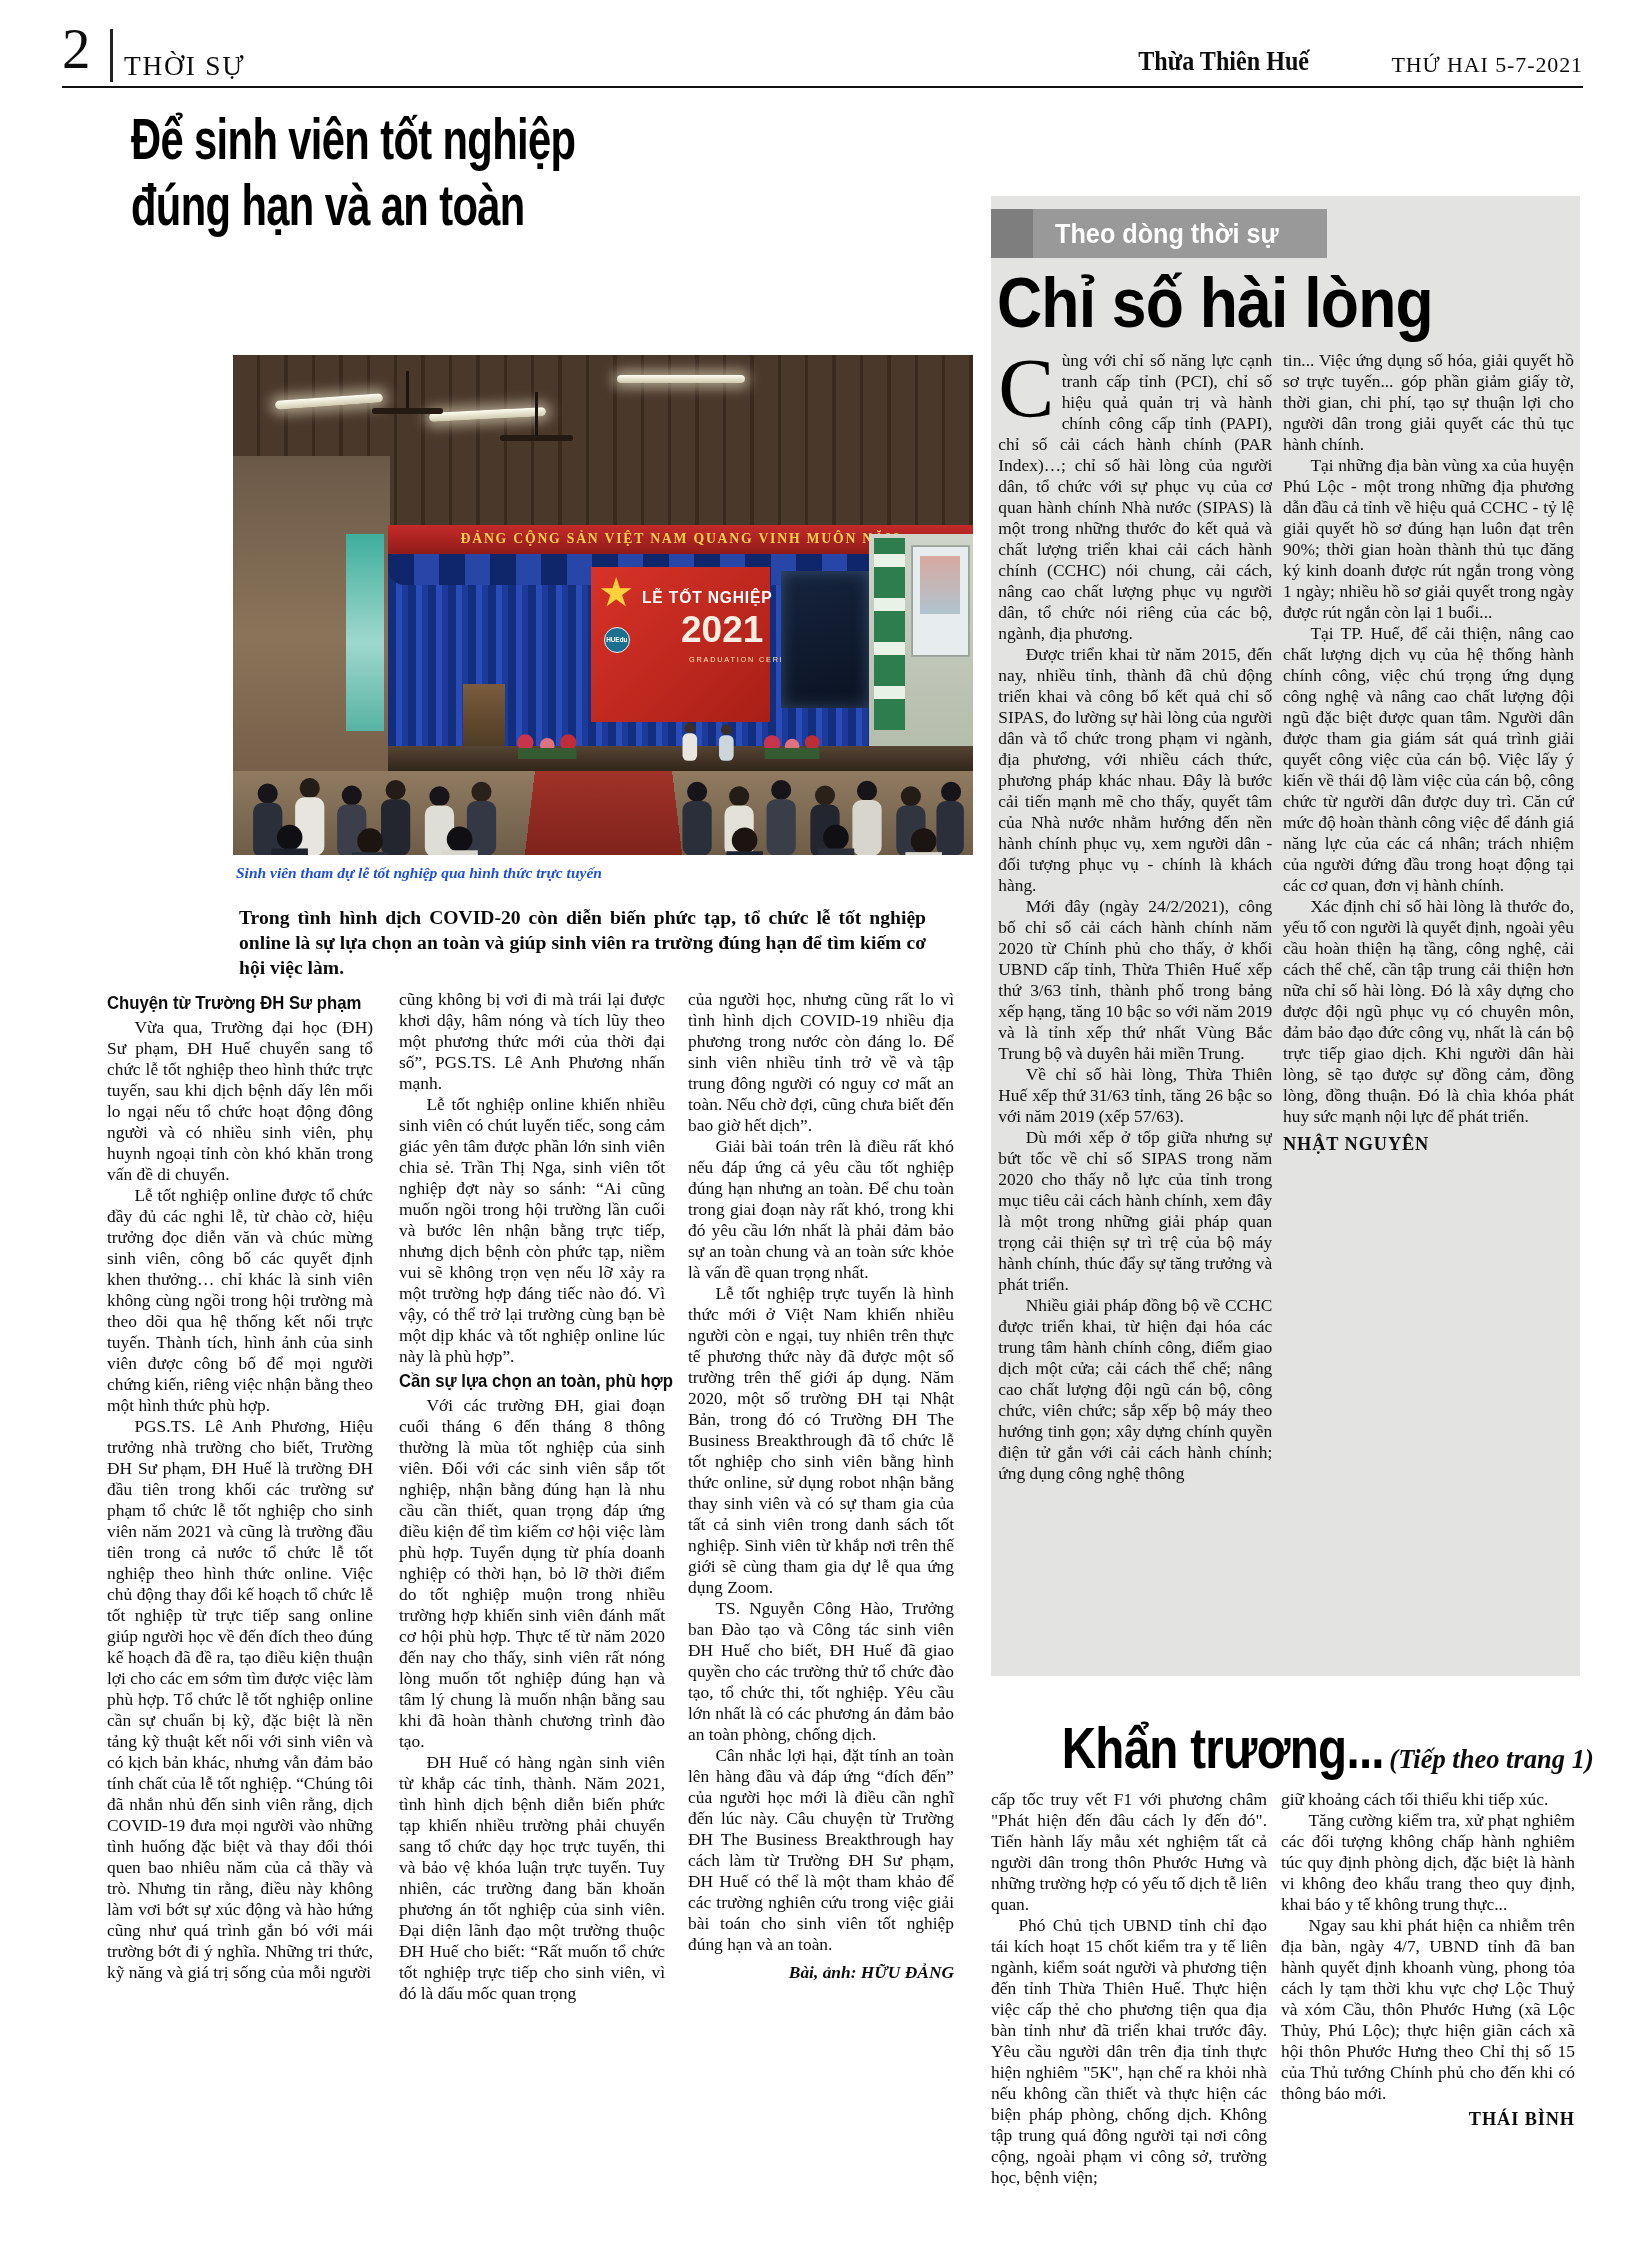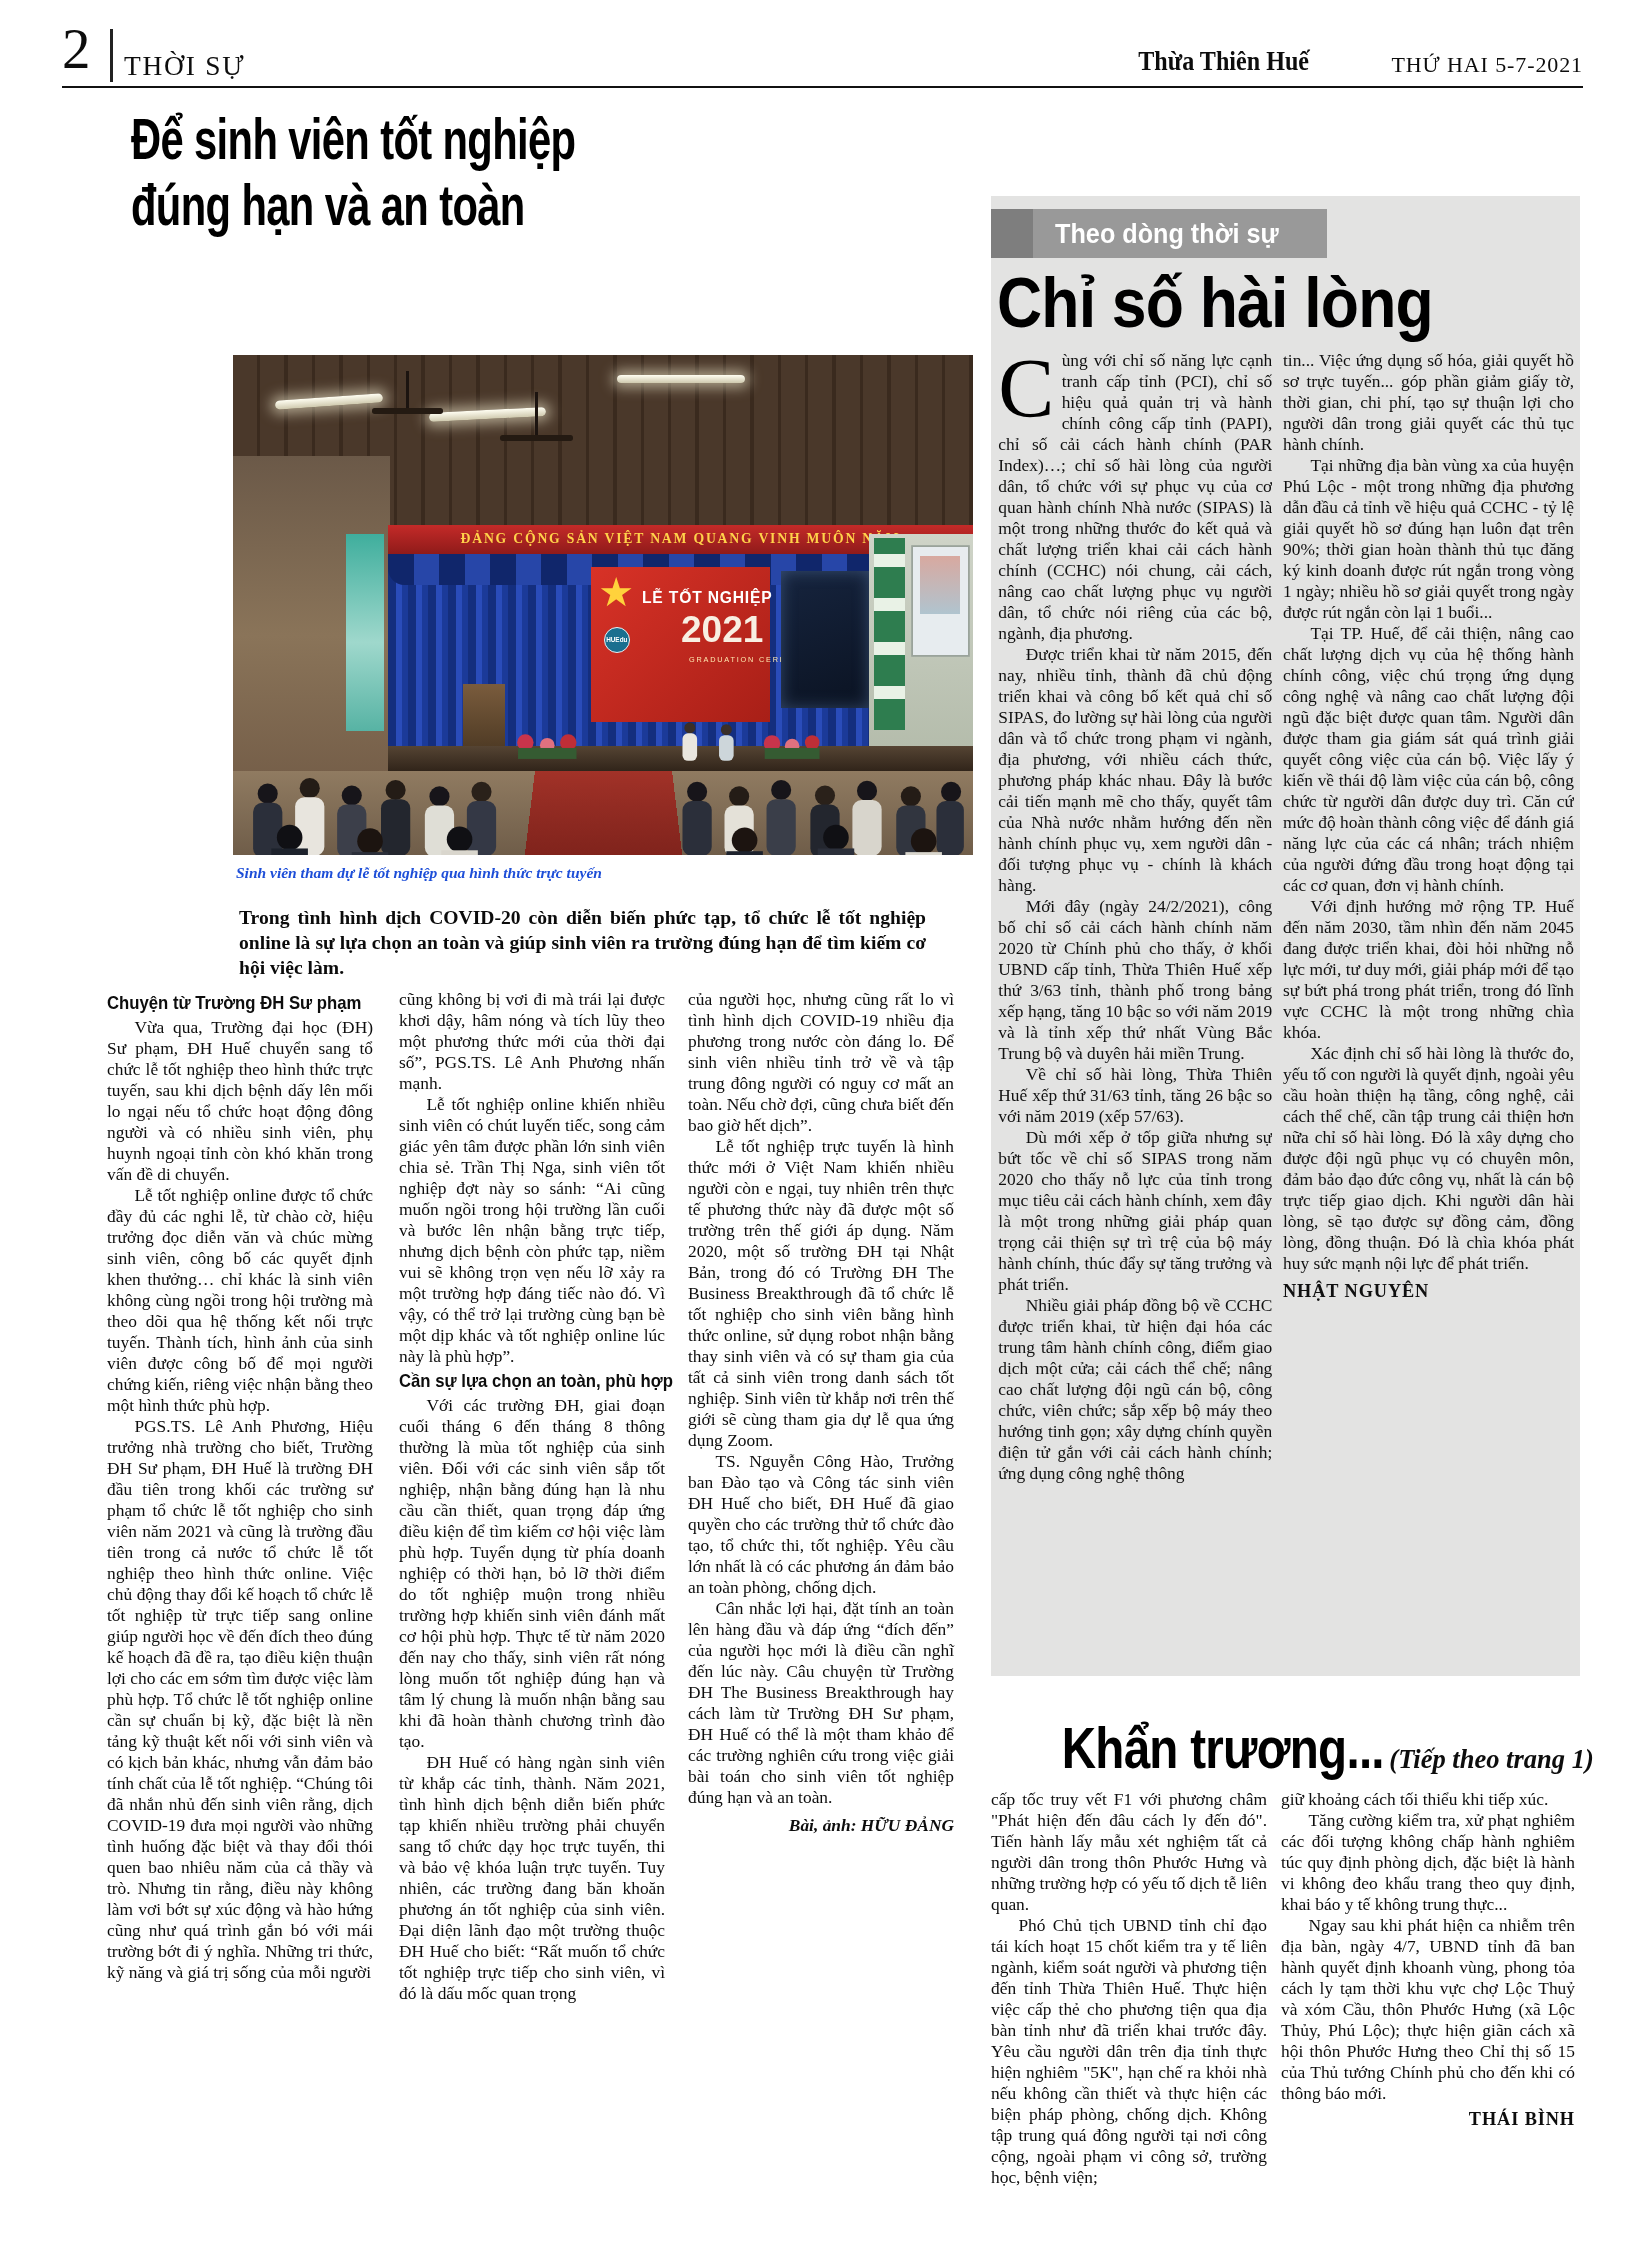--- a/index.html
+++ b/index.html
@@ -255,20 +255,21 @@
       </div>
     <h3 class="subhead">Cần sự lựa chọn an toàn, phù hợp</h3>
     <div>
         <p>Với các trường ĐH, giai đoạn cuối tháng 6 đến tháng 8 thông thường là mùa tốt nghiệp của sinh viên. Đối với các sinh viên sắp tốt nghiệp, nhận bằng đúng hạn là nhu cầu cần thiết, quan trọng đáp ứng điều kiện để tìm kiếm cơ hội việc làm phù hợp. Tuyển dụng từ phía doanh nghiệp có thời hạn, bỏ lỡ thời điểm do tốt nghiệp muộn trong nhiều trường hợp khiến sinh viên đánh mất cơ hội phù hợp. Thực tế từ năm 2020 đến nay cho thấy, sinh viên rất nóng lòng muốn tốt nghiệp đúng hạn và tâm lý chung là muốn nhận bằng sau khi đã hoàn thành chương trình đào tạo.</p>
         <p>ĐH Huế có hàng ngàn sinh viên từ khắp các tỉnh, thành. Năm 2021, tình hình dịch bệnh diễn biến phức tạp khiến nhiều trường phải chuyển sang tổ chức dạy học trực tuyến, thi và bảo vệ khóa luận trực tuyến. Tuy nhiên, các trường đang băn khoăn phương án tốt nghiệp của sinh viên. Đại diện lãnh đạo một trường thuộc ĐH Huế cho biết: “Rất muốn tổ chức tốt nghiệp trực tiếp cho sinh viên, vì đó là dấu mốc quan trọng</p>
       </div>
   </div>
   <div class="body-col bc3">
     <div>
         <p class="flush">của người học, nhưng cũng rất lo vì tình hình dịch COVID-19 nhiều địa phương trong nước còn đáng lo. Để sinh viên nhiều tỉnh trở về và tập trung đông người có nguy cơ mất an toàn. Nếu chờ đợi, cũng chưa biết đến bao giờ hết dịch”.</p>
+        <p>Giải bài toán trên là điều rất khó nếu đáp ứng cả yêu cầu tốt nghiệp đúng hạn nhưng an toàn. Để chu toàn trong giai đoạn này rất khó, trong khi đó yêu cầu lớn nhất là phải đảm bảo sự an toàn chung và an toàn sức khỏe là vấn đề quan trọng nhất.</p>
         <p>Lễ tốt nghiệp trực tuyến là hình thức mới ở Việt Nam khiến nhiều người còn e ngại, tuy nhiên trên thực tế phương thức này đã được một số trường trên thế giới áp dụng. Năm 2020, một số trường ĐH tại Nhật Bản, trong đó có Trường ĐH The Business Breakthrough đã tổ chức lễ tốt nghiệp cho sinh viên bằng hình thức online, sử dụng robot nhận bằng thay sinh viên và có sự tham gia của tất cả sinh viên trong danh sách tốt nghiệp. Sinh viên từ khắp nơi trên thế giới sẽ cùng tham gia dự lễ qua ứng dụng Zoom.</p>
         <p>TS. Nguyễn Công Hào, Trưởng ban Đào tạo và Công tác sinh viên ĐH Huế cho biết, ĐH Huế đã giao quyền cho các trường thử tổ chức đào tạo, tổ chức thi, tốt nghiệp. Yêu cầu lớn nhất là có các phương án đảm bảo an toàn phòng, chống dịch.</p>
         <p>Cân nhắc lợi hại, đặt tính an toàn lên hàng đầu và đáp ứng “đích đến” của người học mới là điều cần nghĩ đến lúc này. Câu chuyện từ Trường ĐH The Business Breakthrough hay cách làm từ Trường ĐH Sư phạm, ĐH Huế có thể là một tham khảo để các trường nghiên cứu trong việc giải bài toán cho sinh viên tốt nghiệp đúng hạn và an toàn.</p>
       </div>
     <div class="art-byline">Bài, ảnh: HỮU ĐẢNG</div>
   </div>
 
   <div class="sidebar">
     <div class="kicker">
       <div class="sq"></div>
@@ -287,21 +288,20 @@
           <p>Về chỉ số hài lòng, Thừa Thiên Huế xếp thứ 31/63 tỉnh, tăng 26 bậc so với năm 2019 (xếp 57/63).</p>
           <p>Dù mới xếp ở tốp giữa nhưng sự bứt tốc về chỉ số SIPAS trong năm 2020 cho thấy nỗ lực của tỉnh trong mục tiêu cải cách hành chính, xem đây là một trong những giải pháp quan trọng cải thiện sự trì trệ của bộ máy hành chính, thúc đẩy sự tăng trưởng và phát triển.</p>
           <p>Nhiều giải pháp đồng bộ về CCHC được triển khai, từ hiện đại hóa các trung tâm hành chính công, điểm giao dịch một cửa; cải cách thể chế; nâng cao chất lượng đội ngũ cán bộ, công chức, viên chức; sắp xếp bộ máy theo hướng tinh gọn; xây dựng chính quyền điện tử gắn với cải cách hành chính; ứng dụng công nghệ thông</p>
         </div>
     </div>
     <div class="sb-col sb-colB">
       <div>
           <p class="flush">tin... Việc ứng dụng số hóa, giải quyết hồ sơ trực tuyến... góp phần giảm giấy tờ, thời gian, chi phí, tạo sự thuận lợi cho người dân trong giải quyết các thủ tục hành chính.</p>
           <p>Tại những địa bàn vùng xa của huyện Phú Lộc - một trong những địa phương dẫn đầu cả tỉnh về hiệu quả CCHC - tỷ lệ giải quyết hồ sơ đúng hạn luôn đạt trên 90%; thời gian hoàn thành thủ tục đăng ký kinh doanh được rút ngắn trong vòng 1 ngày; nhiều hồ sơ giải quyết trong ngày được rút ngắn còn lại 1 buổi...</p>
           <p>Tại TP. Huế, để cải thiện, nâng cao chất lượng dịch vụ của hệ thống hành chính công, việc chú trọng ứng dụng công nghệ và nâng cao chất lượng đội ngũ đặc biệt được quan tâm. Người dân được tham gia giám sát quá trình giải quyết công việc của cán bộ. Việc lấy ý kiến về thái độ làm việc của cán bộ, công chức từ người dân được duy trì. Căn cứ mức độ hoàn thành công việc để đánh giá năng lực của các cá nhân; trách nhiệm của người đứng đầu trong hoạt động tại các cơ quan, đơn vị hành chính.</p>
-          <p>Với định hướng mở rộng TP. Huế đến năm 2030, tầm nhìn đến năm 2045 đang được triển khai, đòi hỏi những nỗ lực mới, tư duy mới, giải pháp mới để tạo sự bứt phá trong phát triển, trong đó lĩnh vực CCHC là một trong những chìa khóa.</p>
           <p>Xác định chỉ số hài lòng là thước đo, yếu tố con người là quyết định, ngoài yêu cầu hoàn thiện hạ tầng, công nghệ, cải cách thể chế, cần tập trung cải thiện hơn nữa chỉ số hài lòng. Đó là xây dựng cho được đội ngũ phục vụ có chuyên môn, đảm bảo đạo đức công vụ, nhất là cán bộ trực tiếp giao dịch. Khi người dân hài lòng, sẽ tạo được sự đồng cảm, đồng lòng, đồng thuận. Đó là chìa khóa phát huy sức mạnh nội lực để phát triển.</p>
         </div>
       <div class="sb-byline">NHẬT NGUYÊN</div>
     </div>
   </div>
 
   <div class="cont-head">
     <span class="big">Khẩn trương...</span><span class="note">(Tiếp theo trang 1)</span>
   </div>
   <div class="cont-col cc1">

